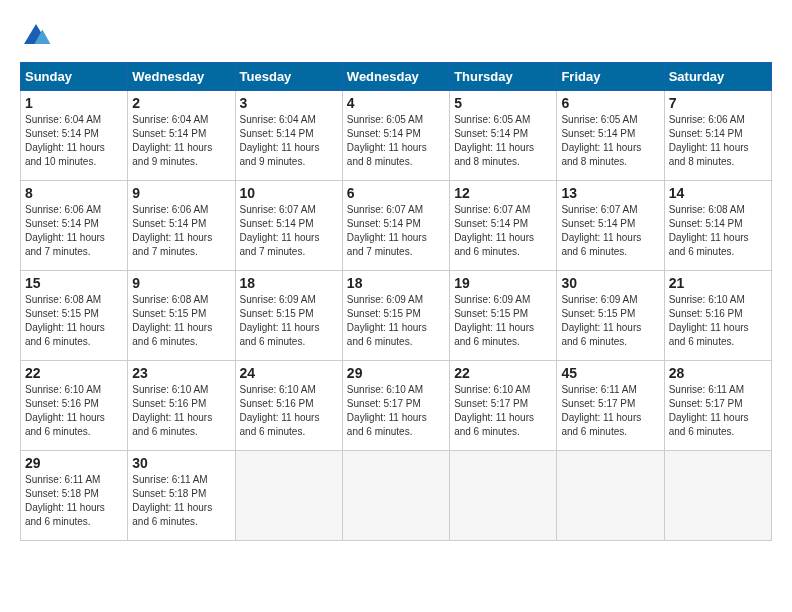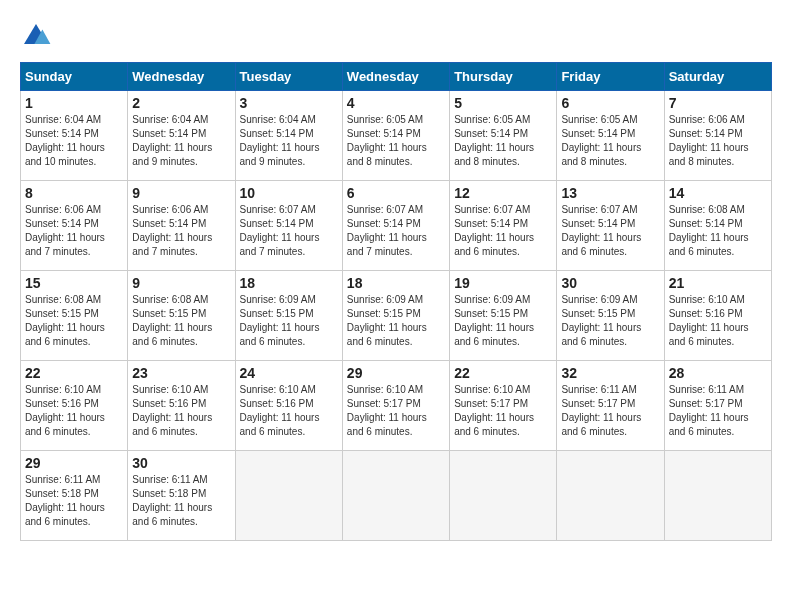--- a/index.html
+++ b/index.html
@@ -329,21 +329,21 @@
       </td>
         <td>
         <span class="day-num">22</span>
         <div class="day-info">
           <span>Sunrise: 6:10 AM</span><br>
           <span>Sunset: 5:17 PM</span><br>
           <span>Daylight: 11 hours and 6 minutes.</span>
         </div>
       </td>
         <td>
-        <span class="day-num">32</span>
+        <span class="day-num">45</span>
         <div class="day-info">
           <span>Sunrise: 6:11 AM</span><br>
           <span>Sunset: 5:17 PM</span><br>
           <span>Daylight: 11 hours and 6 minutes.</span>
         </div>
       </td>
         <td>
         <span class="day-num">28</span>
         <div class="day-info">
           <span>Sunrise: 6:11 AM</span><br>

